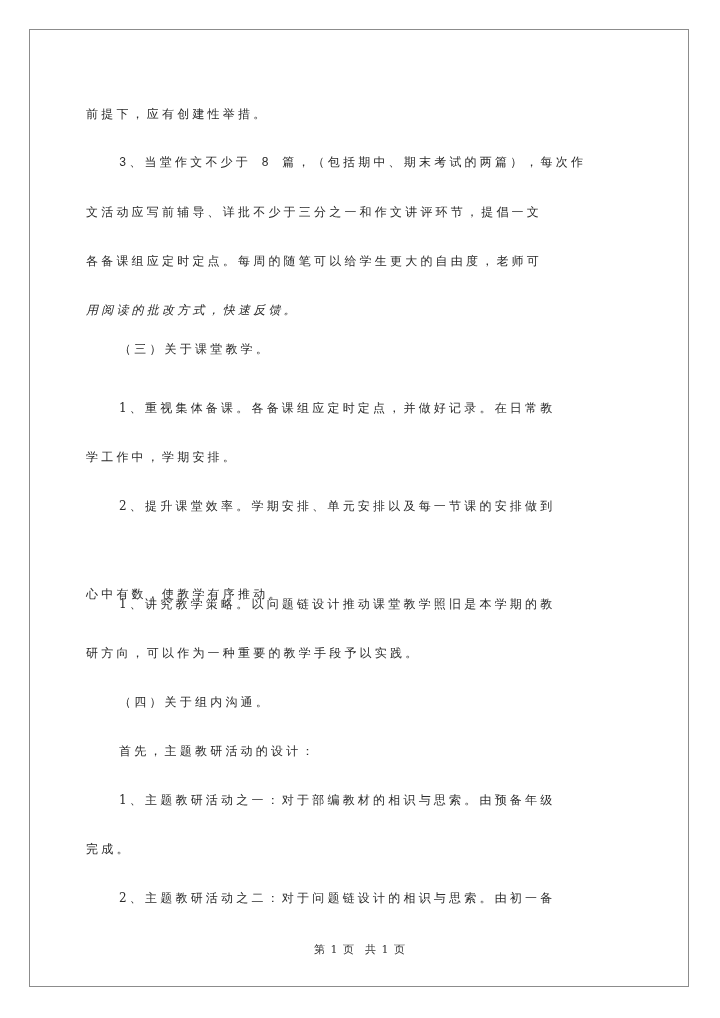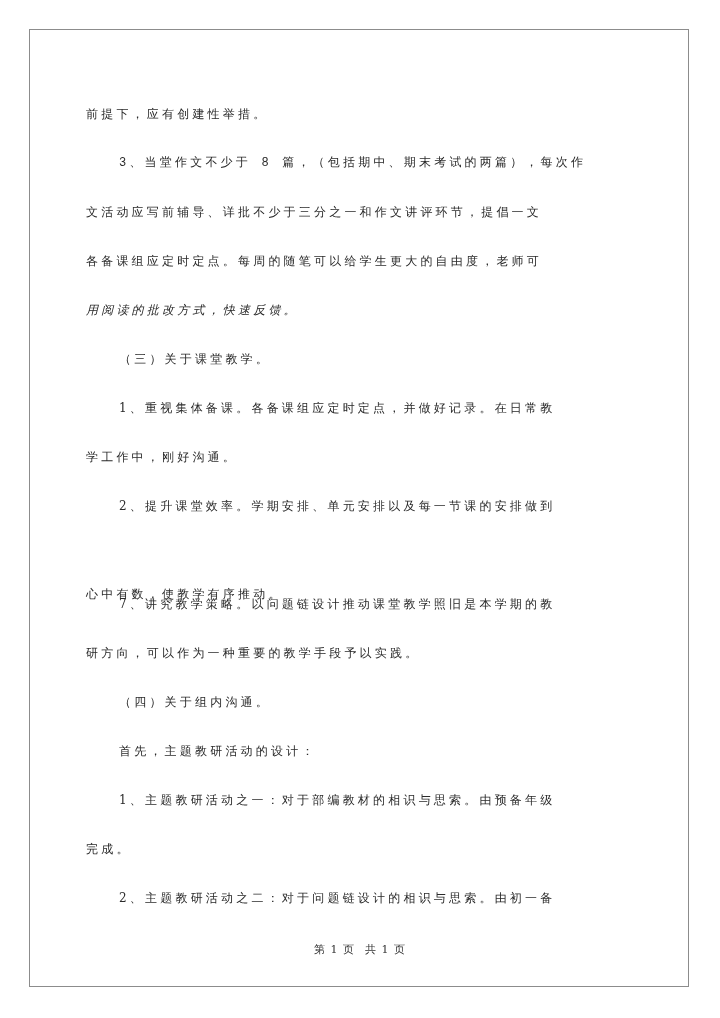--- a/index.html
+++ b/index.html
@@ -48,26 +48,26 @@
 <body>
 
 <div class="page-frame"></div>
 
 <div id="doc">
   <div class="line" style="top:104px;">前提下，应有创建性举措。</div>
   <div class="line" style="top:153px;left:119px;font-family:Liberation Mono, monospace;">3、当堂作文不少于 8 篇，（包括期中、期末考试的两篇），每次作</div>
   <div class="line" style="top:202px;">文活动应写前辅导、详批不少于三分之一和作文讲评环节，提倡一文</div>
   <div class="line" style="top:251px;">各备课组应定时定点。每周的随笔可以给学生更大的自由度，老师可</div>
   <div class="line" style="top:300px;font-style:italic;">用阅读的批改方式，快速反馈。</div>
-  <div class="line" style="top:349px;left:119px;">（三）关于课堂教学。</div>
+  <div class="line" style="top:339px;left:119px;">（三）关于课堂教学。</div>
   <div class="line" style="top:398px;left:119px;">1、重视集体备课。各备课组应定时定点，并做好记录。在日常教</div>
-  <div class="line" style="top:447px;">学工作中，刚好沟通。</div>
+  <div class="line" style="top:447px;">学工作中，学期安排。</div>
   <div class="line" style="top:496px;left:119px;">2、提升课堂效率。学期安排、单元安排以及每一节课的安排做到</div>
   <div class="line" style="top:545px;margin-top:39px;">心中有数，使教学有序推动。</div>
-  <div class="line" style="top:594px;left:119px;">7、讲究教学策略。以问题链设计推动课堂教学照旧是本学期的教</div>
+  <div class="line" style="top:594px;left:119px;">1、讲究教学策略。以问题链设计推动课堂教学照旧是本学期的教</div>
   <div class="line" style="top:643px;">研方向，可以作为一种重要的教学手段予以实践。</div>
   <div class="line" style="top:692px;left:119px;">（四）关于组内沟通。</div>
   <div class="line" style="top:741px;left:119px;">首先，主题教研活动的设计：</div>
   <div class="line" style="top:790px;left:119px;">1、主题教研活动之一：对于部编教材的相识与思索。由预备年级</div>
   <div class="line" style="top:839px;">完成。</div>
   <div class="line" style="top:888px;left:119px;">2、主题教研活动之二：对于问题链设计的相识与思索。由初一备</div>
 </div>
 
 <div class="footer">
   <span>第 1 页</span><span>共 1 页</span>

